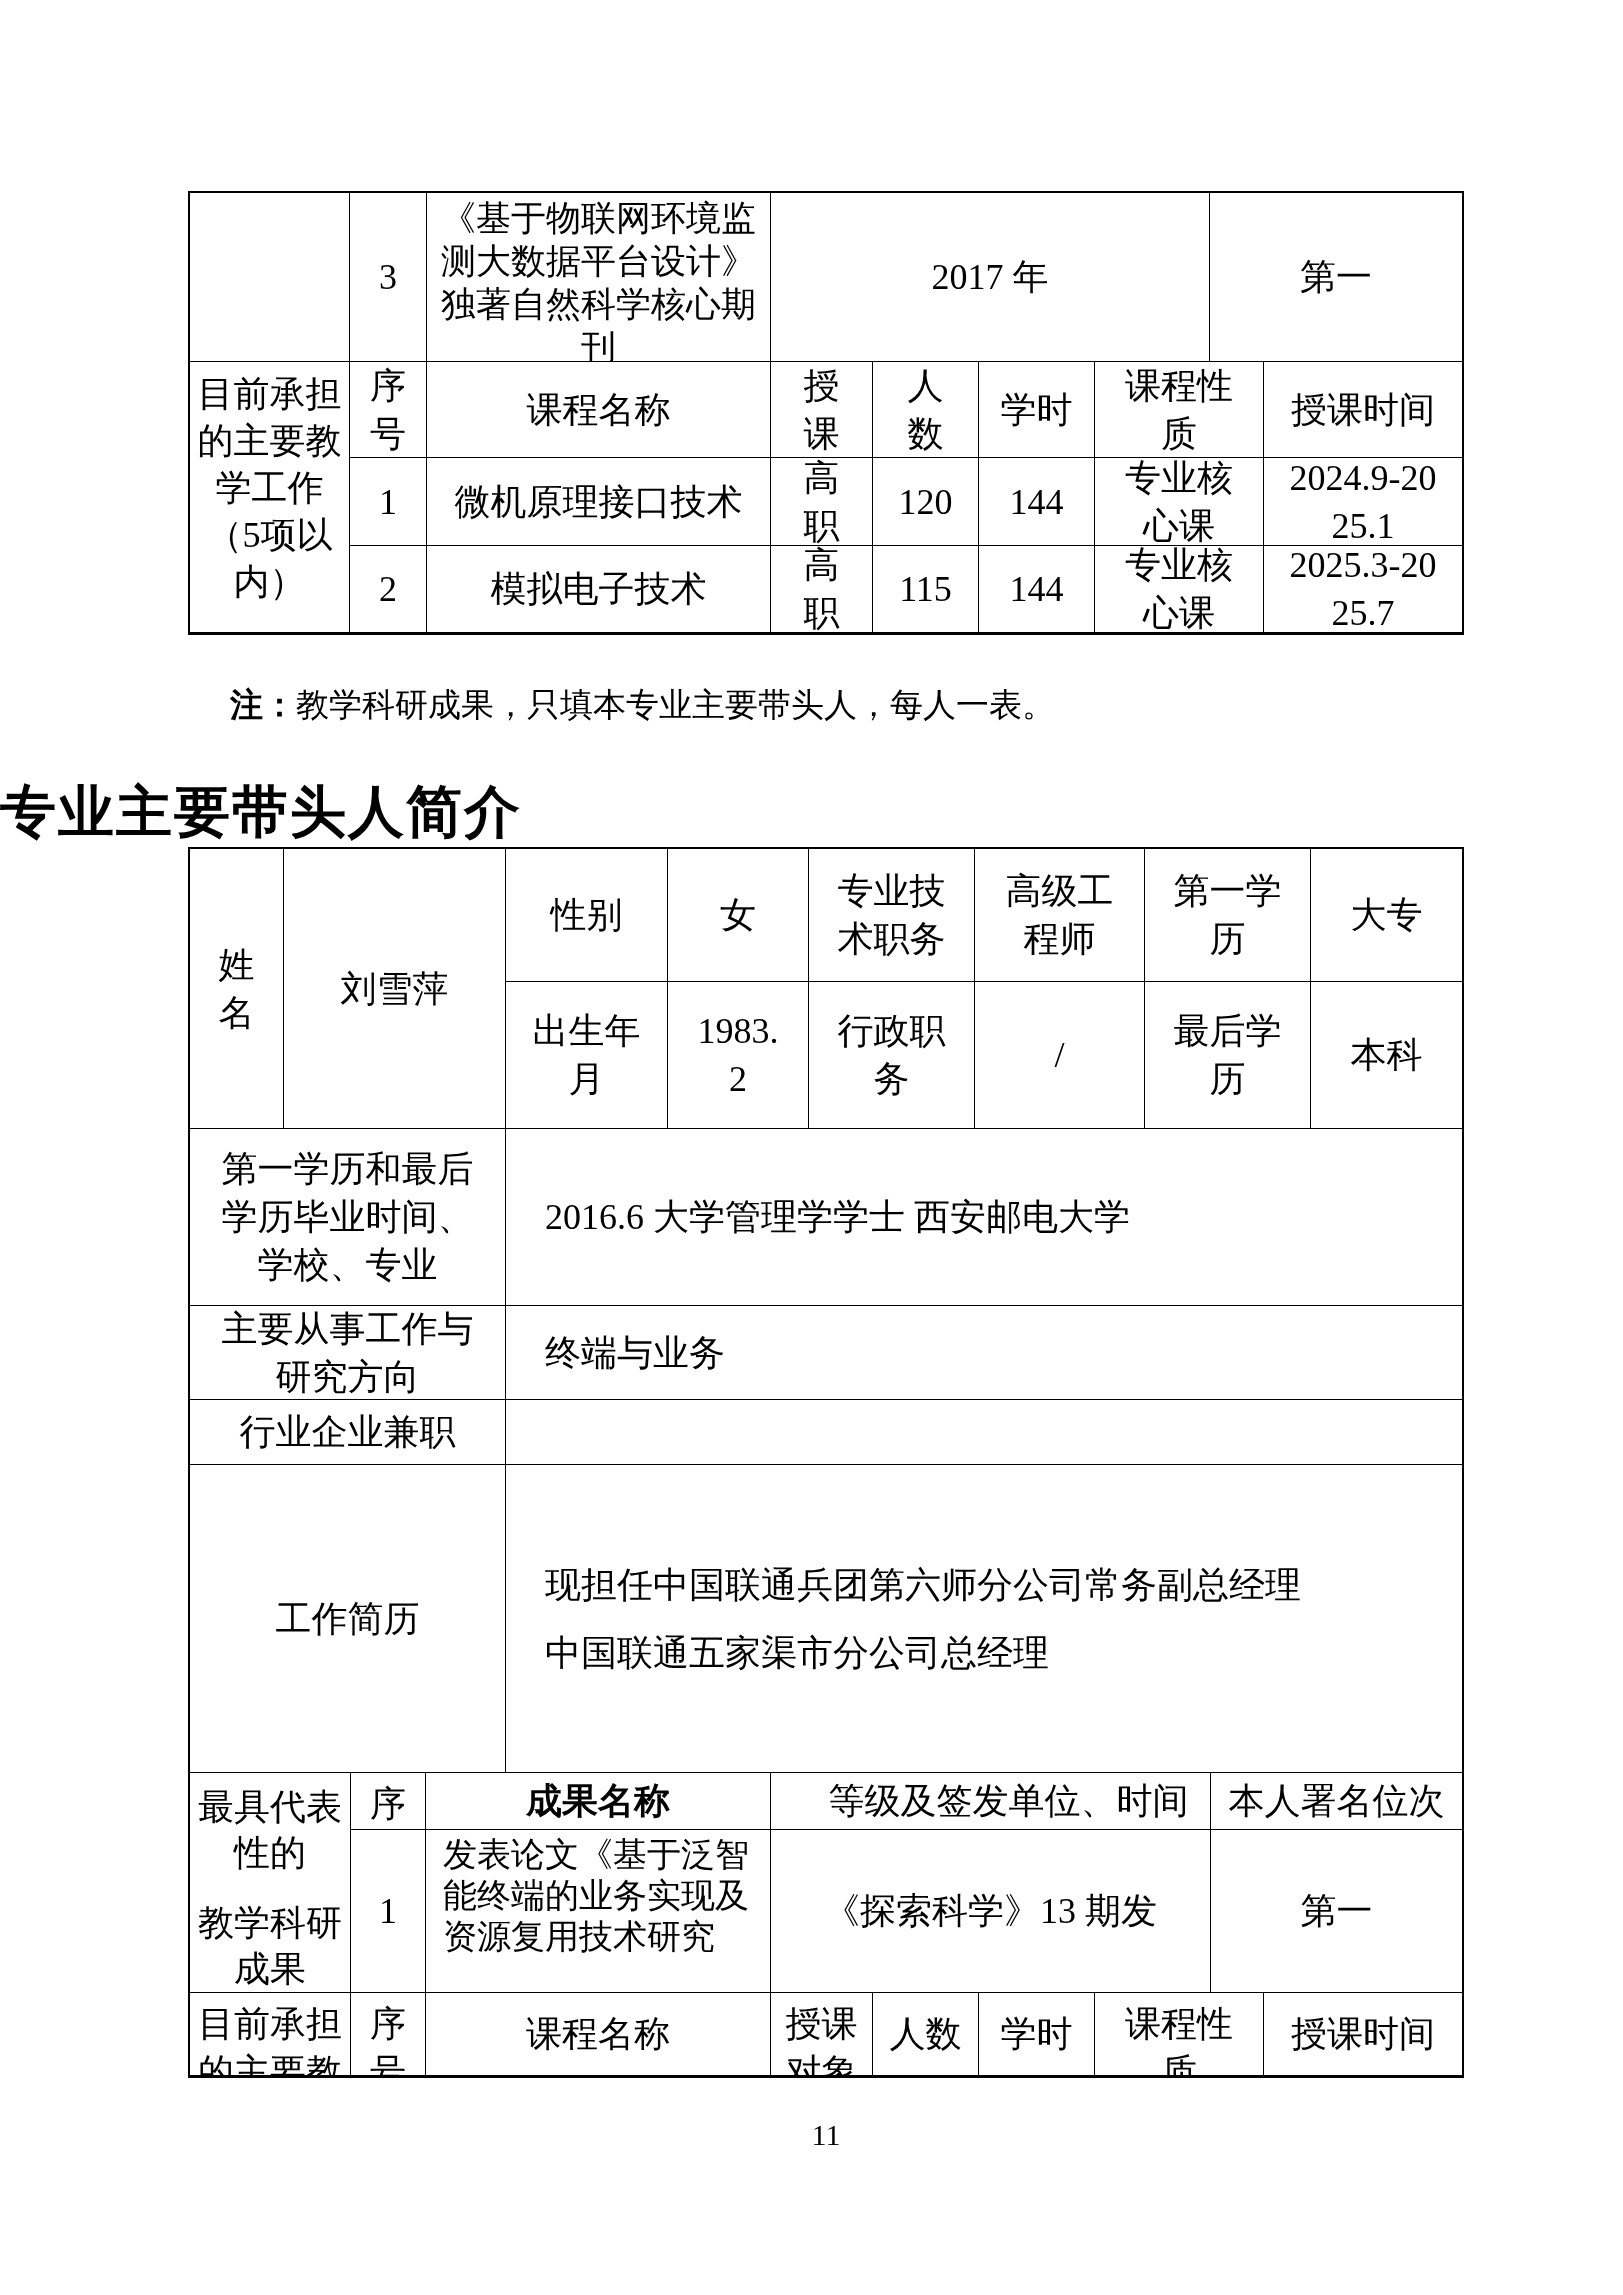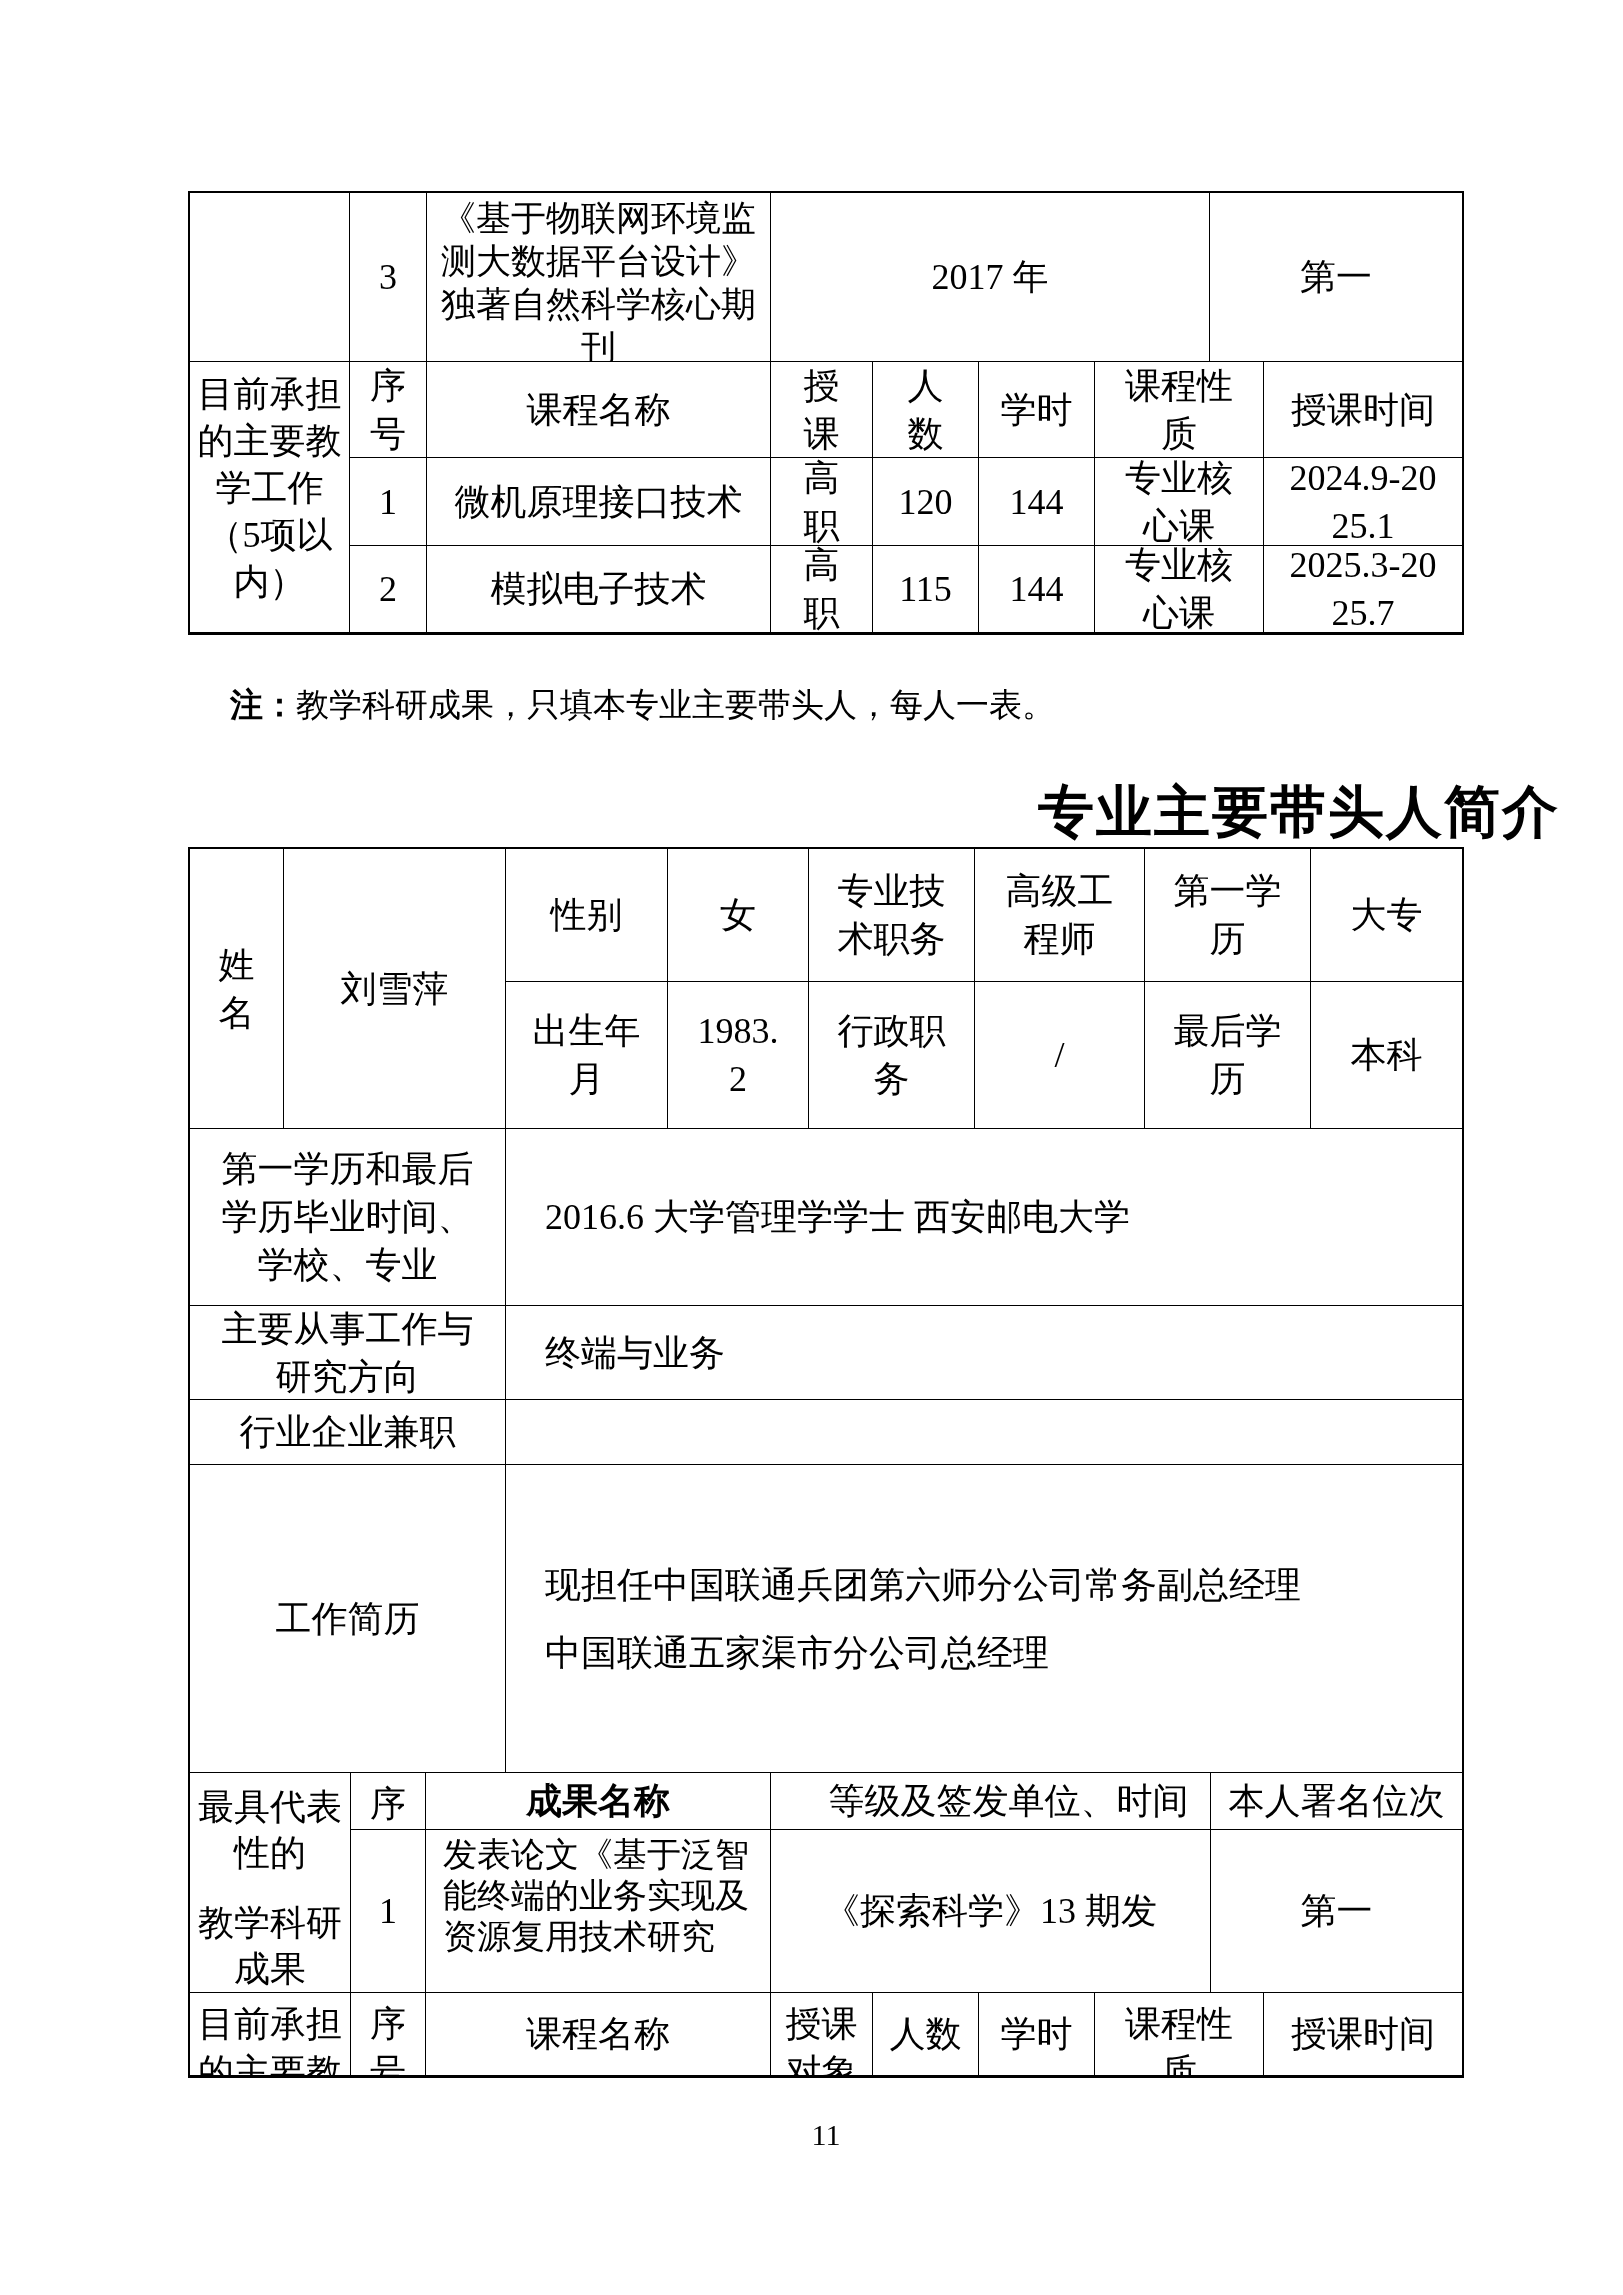--- a/index.html
+++ b/index.html
@@ -29,21 +29,21 @@
   .pt10{padding-top:6.5px;}
   .t1label{padding-top:9.2px;line-height:47px;}
   .bookname{line-height:43px;font-size:35px;padding-top:3.9px;}
   .papername{font-size:34px;line-height:41px;padding:3.9px 17px 0 17px;justify-content:flex-start;text-align:left;}
   .achvlabel{flex-direction:column;padding-top:10.5px;line-height:46px;}
   .gap{height:37px;}
   .left{justify-content:flex-start;text-align:left;padding-left:39px;}
   .resume{flex-direction:column;align-items:flex-start;justify-content:center;text-align:left;padding-left:39px;line-height:68px;}
   .note{position:absolute;left:230px;top:683px;font-size:33px;white-space:nowrap;}
   .note .b{font-weight:bold;}
-  .title{position:absolute;left:0;width:1560px;top:775px;margin:0;text-align:right;
+  .title{position:absolute;left:0;width:1560px;top:775px;margin:0;text-align:left;
          font-size:56px;font-weight:bold;letter-spacing:2px;}
   .pagenum{position:absolute;left:190px;width:1272px;top:2118px;text-align:center;font-size:30px;}
 </style>
 </head>
 <body>
 
 <div>
 
   <div class="tbl" style="left:188px;top:191px;width:1272px;">
     <div class="sec" style="grid-template-columns:159px 77px 344px 439px 253px;grid-template-rows:168px;">

